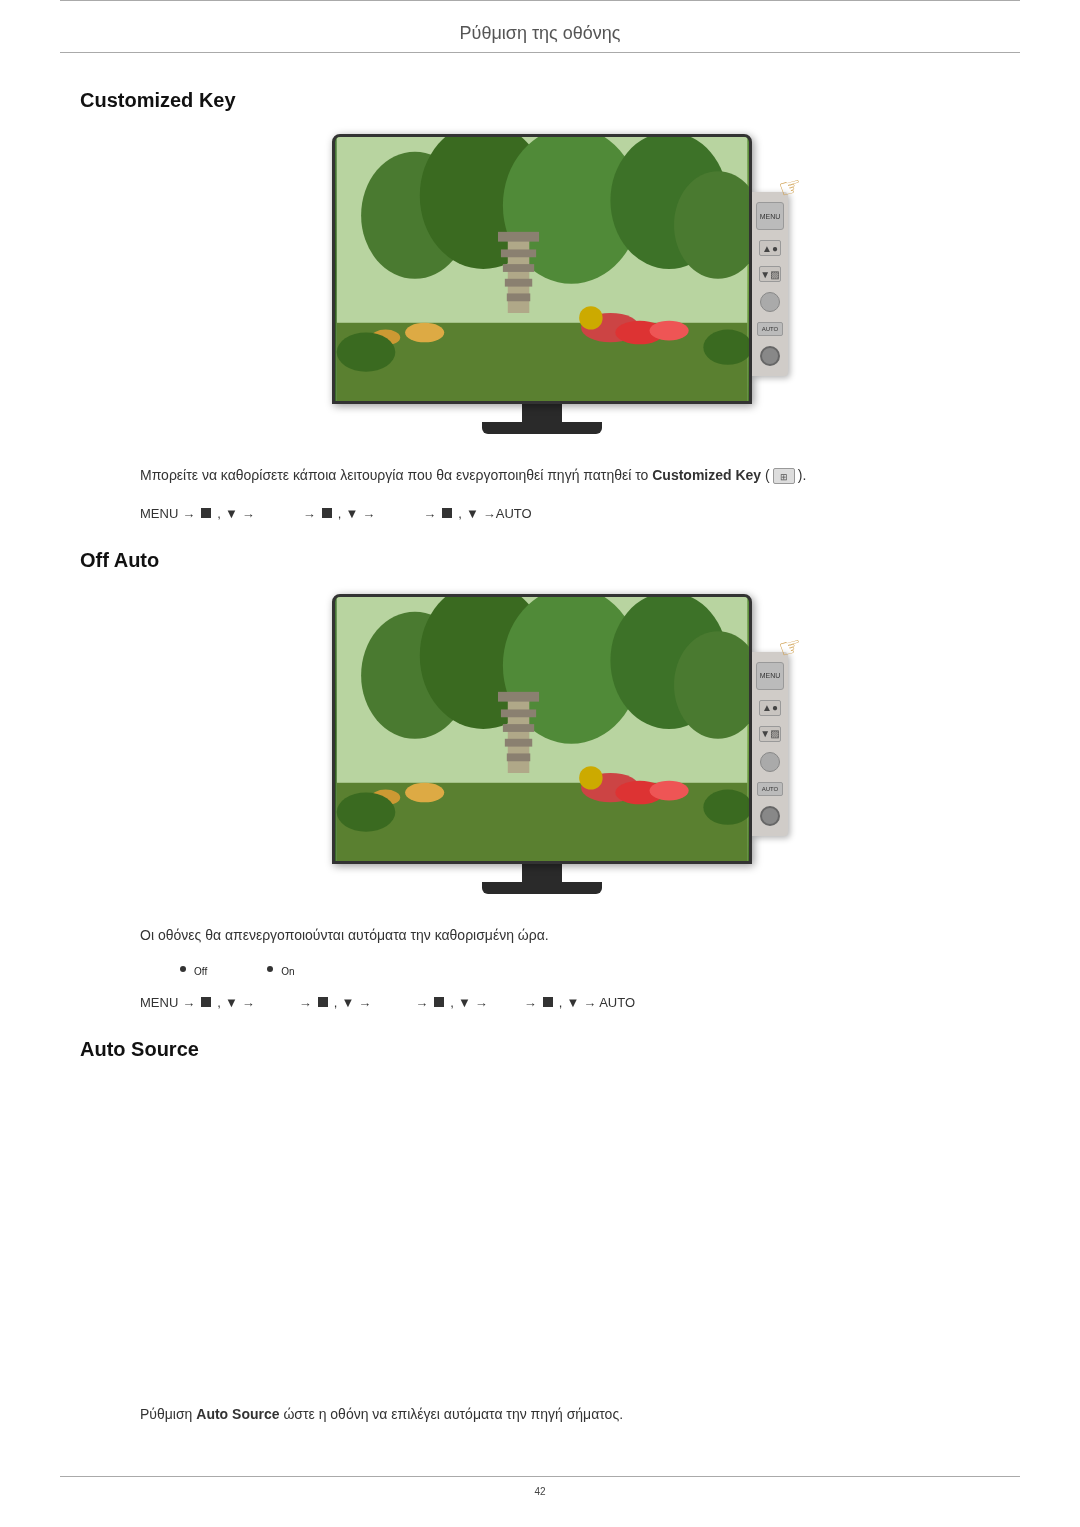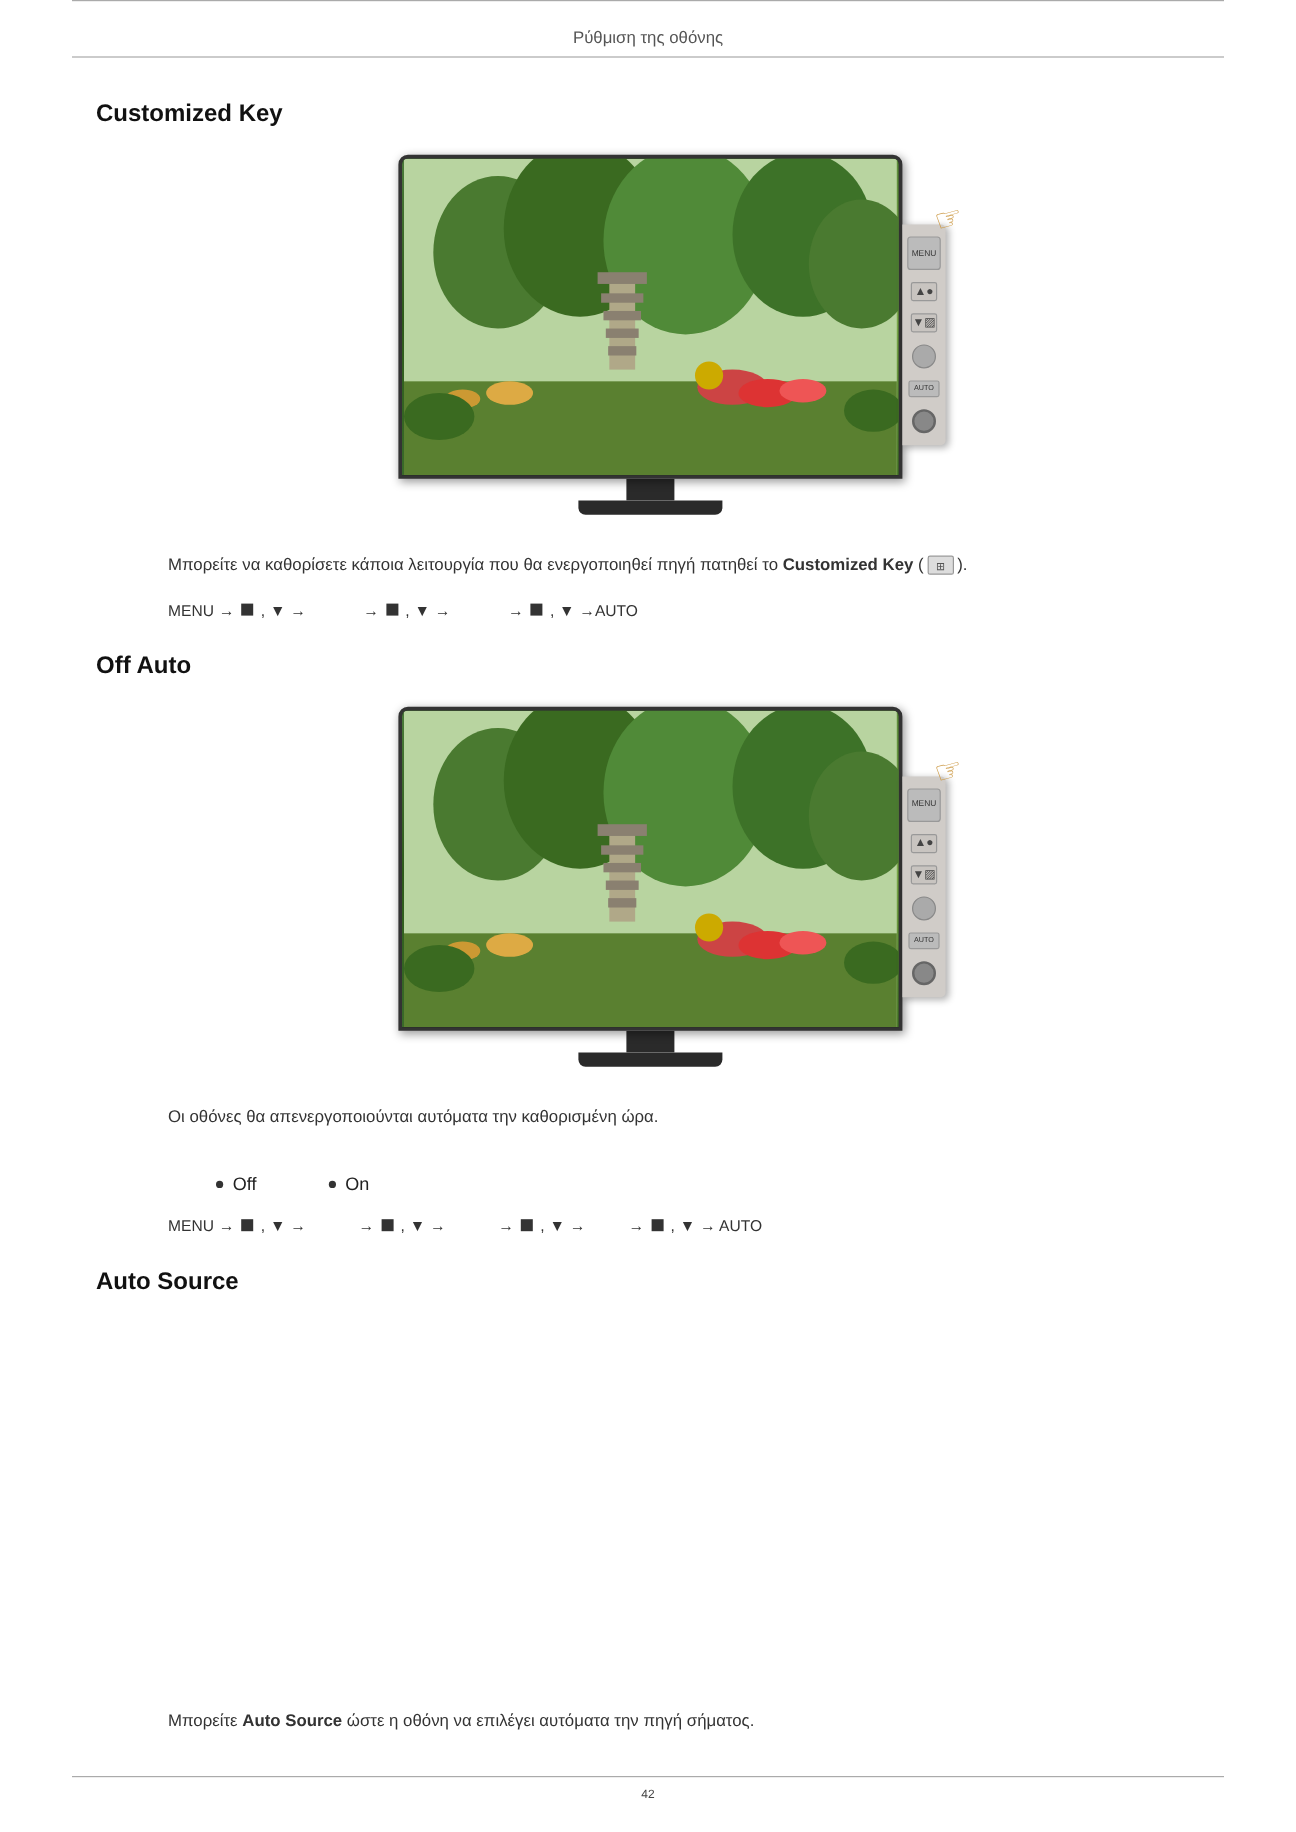--- a/index.html
+++ b/index.html
@@ -21,21 +21,21 @@
     }
 
     .top-line {
       border-top: 1.5px solid #aaa;
       margin: 0 60px;
       padding-top: 10px;
     }
 
     .page-title-bar {
       text-align: center;
-      font-size: 14px;
+      font-size: 18px;
       color: #555;
       padding: 12px 0 8px 0;
       border-bottom: 1.5px solid #aaa;
       margin: 0 60px;
     }
 
     .content-area {
       padding: 36px 40px 60px 80px;
     }
 
@@ -205,24 +205,22 @@
     
     .bullet-list {
       padding-left: 100px;
       margin-bottom: 18px;
       display: flex;
       gap: 60px;
     }
 
     .bullet-item {
       display: flex;
-      align-items: center;
       gap: 8px;
-      font-size: 15px;
-      margin-top: 18px;
+      font-size: 10px;
     }
 
     .bullet-dot {
       width: 6px;
       height: 6px;
       background: #333;
       border-radius: 50%;
       flex-shrink: 0;
     }
 
@@ -453,21 +451,21 @@
         <span>→ AUTO</span>
       </div>
     </div>
 
     <div class="section-sep">
       <h2 class="section-heading">Auto Source</h2>
 
       <div style="height: 320px;"></div>
 
       <p class="para">
-        <span>Μπορείτε </span>
+        <span>Ρύθμιση </span>
         <b>Auto Source</b>
         <span> ώστε η οθόνη να επιλέγει αυτόματα την πηγή σήματος.</span>
       </p>
     </div>
 
   </div>
 
   <div style="position:absolute; bottom:50px; left:60px; right:60px; border-top:1.5px solid #aaa;"></div>
   <div class="page-number">42</div>
 

